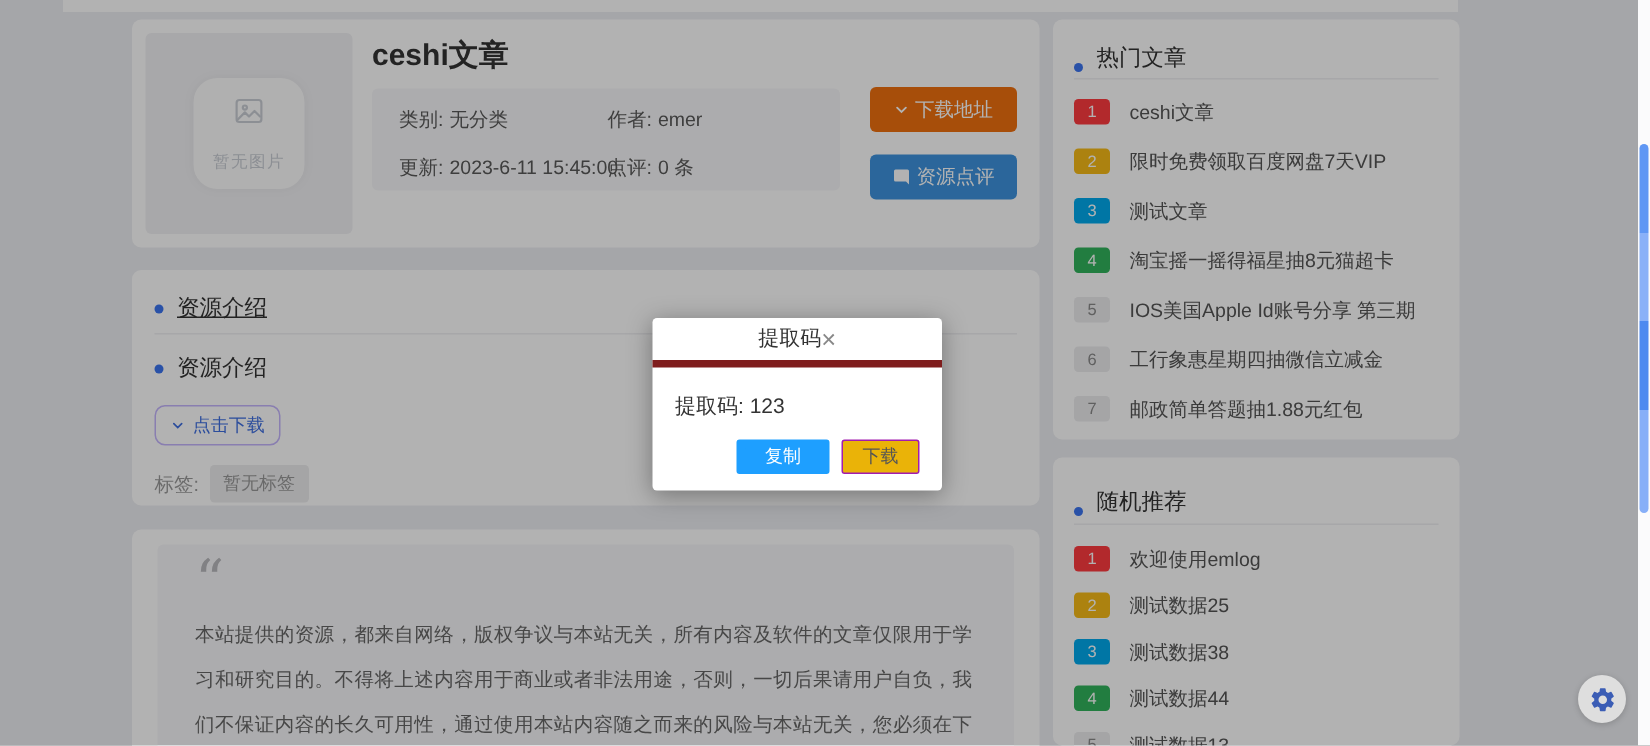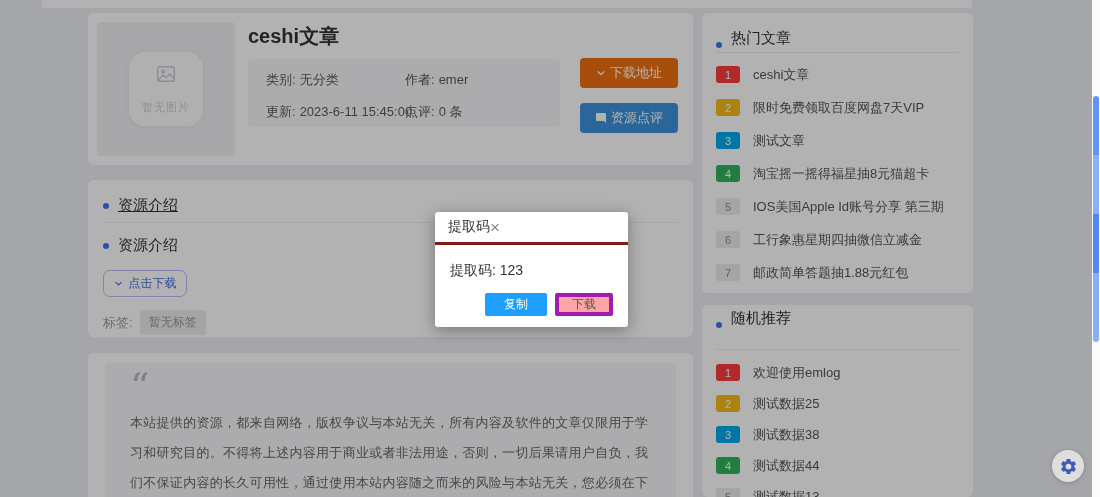--- a/index.html
+++ b/index.html
@@ -56,42 +56,42 @@
   .quote-mark { font-family:"DejaVu Serif","Liberation Serif",serif; font-size:38px; color:#b9b9bd; line-height:44px; height:36px; }
   .quote-head { font-size:13px; font-weight:bold; color:#333; margin-top:6px; }
   .quote-text { font-size:13px; color:#666; line-height:30px; margin-top:7px; text-align:justify; }
 
   
   #hotCard    { left:702px; top:13px;  width:271px; height:280px; }
   #randomCard { left:702px; top:305px; width:271px; height:192px; }
   .side-title { position:absolute; left:14px; top:16px; display:flex; align-items:flex-end; gap:9px; font-size:15px; color:#333; }
   .side-div   { position:absolute; left:14px; right:14px; top:39px; height:1px; background:#f0f0f2; }
   .side-list  { position:absolute; left:14px; right:8px; top:45px; }
-  #randomCard .side-title { top:4px; }
+  #randomCard .side-title { top:20px; }
   #randomCard .side-div   { top:44px; }
   #randomCard .side-list  { top:52px; }
   .side-item { height:33px; display:flex; align-items:center; gap:13px; font-size:13px; color:#555; cursor:pointer; white-space:nowrap; }
   #randomCard .side-item { height:31px; }
   .rank-badge { min-width:24px; height:17px; border-radius:3px; font-size:11px;
                 display:flex; align-items:center; justify-content:center; flex:0 0 auto; }
 
   
   .overlay { position:absolute; inset:0; background:rgba(0,0,0,0.30); z-index:40; }
   .modal { position:absolute; left:435px; top:212px; width:193px; height:115px; background:#fff; border-radius:3px;
            box-shadow:0 3px 16px rgba(0,0,0,0.35); z-index:60; }
   .modal-header { position:absolute; left:0; right:0; top:0; height:33px; padding:0 13px;
-           display:flex; align-items:center; justify-content:flex-start; font-size:14px; color:#333;
-           border-bottom:3px solid #7f1d1d; }
+           display:flex; align-items:center; justify-content:center; font-size:14px; color:#333;
+           border-bottom:5px solid #7f1d1d; }
   .modal-close { font-size:17px; color:#888; cursor:pointer; line-height:1; }
   .modal-body { position:absolute; left:15px; top:50px; font-size:14px; color:#333; }
   .modal-footer { position:absolute; right:15px; bottom:11px; display:flex; gap:8px; }
   .m-btn { height:23px; padding:0 13px; font-size:12px; border-radius:2px; display:flex; align-items:center;
            cursor:pointer; font-family:inherit; }
   .m-btn.copy { border:6px solid #1d4ed8; background:#1e9fff; color:#fff; }
-  .m-btn.dl   { border:4px solid #a21caf; background:#fca5a5; color:#555; }
+  .m-btn.dl   { border:1px solid #a21caf; background:#eab308; color:#555; }
 
   
   .scrolltrack { position:absolute; left:1092px; top:0; width:8px; height:497px; background:#fbfbfc; z-index:70; }
   .scrollthumb { position:absolute; left:1px; width:6px; top:96px; height:246px; border-radius:3px;
            background:linear-gradient(180deg,#5f97f4 0%,#5f97f4 24%,#8ab1f8 24%,#8ab1f8 48%,
                                              #4e8af0 48%,#4e8af0 72%,#87aff8 72%,#87aff8 100%); }
   .gear-fab { position:absolute; left:1052px; top:450px; width:32px; height:32px; border-radius:50%;
            background:#dedede; z-index:70; display:flex; align-items:center; justify-content:center;
            box-shadow:0 1px 4px rgba(0,0,0,0.18); cursor:pointer; color:#3b5db5; }
   .gear-fab svg { width:19px; height:19px; }

